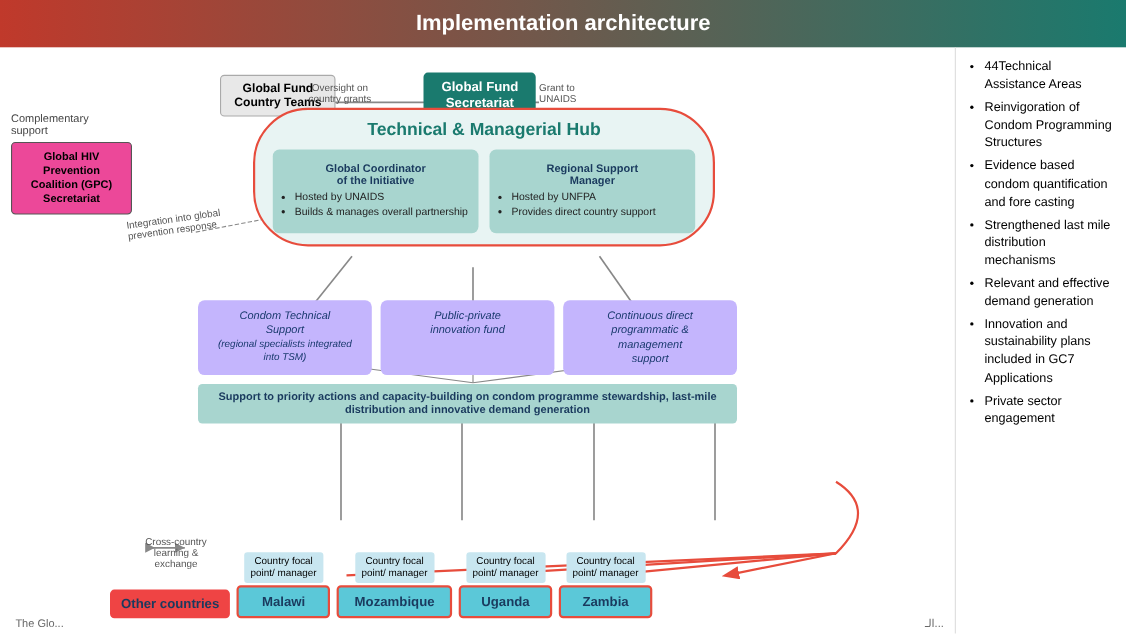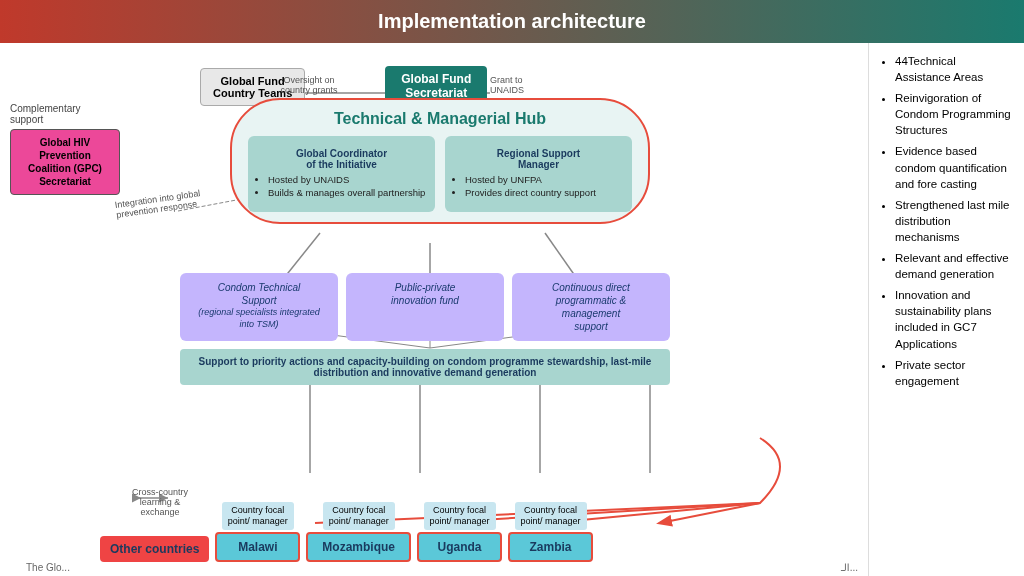--- a/index.html
+++ b/index.html
@@ -260,21 +260,21 @@
       left: 0;
       top: 0;
       width: 100%;
       height: 100%;
       pointer-events: none;
     }
 
     .footer-logos {
       position: absolute;
       bottom: 4px;
-      left: 26px;
+      left: 14px;
       font-size: 10px;
       color: #666;
     }
 
     .footer-right {
       position: absolute;
       bottom: 4px;
       right: 10px;
       font-size: 10px;
       color: #666;

